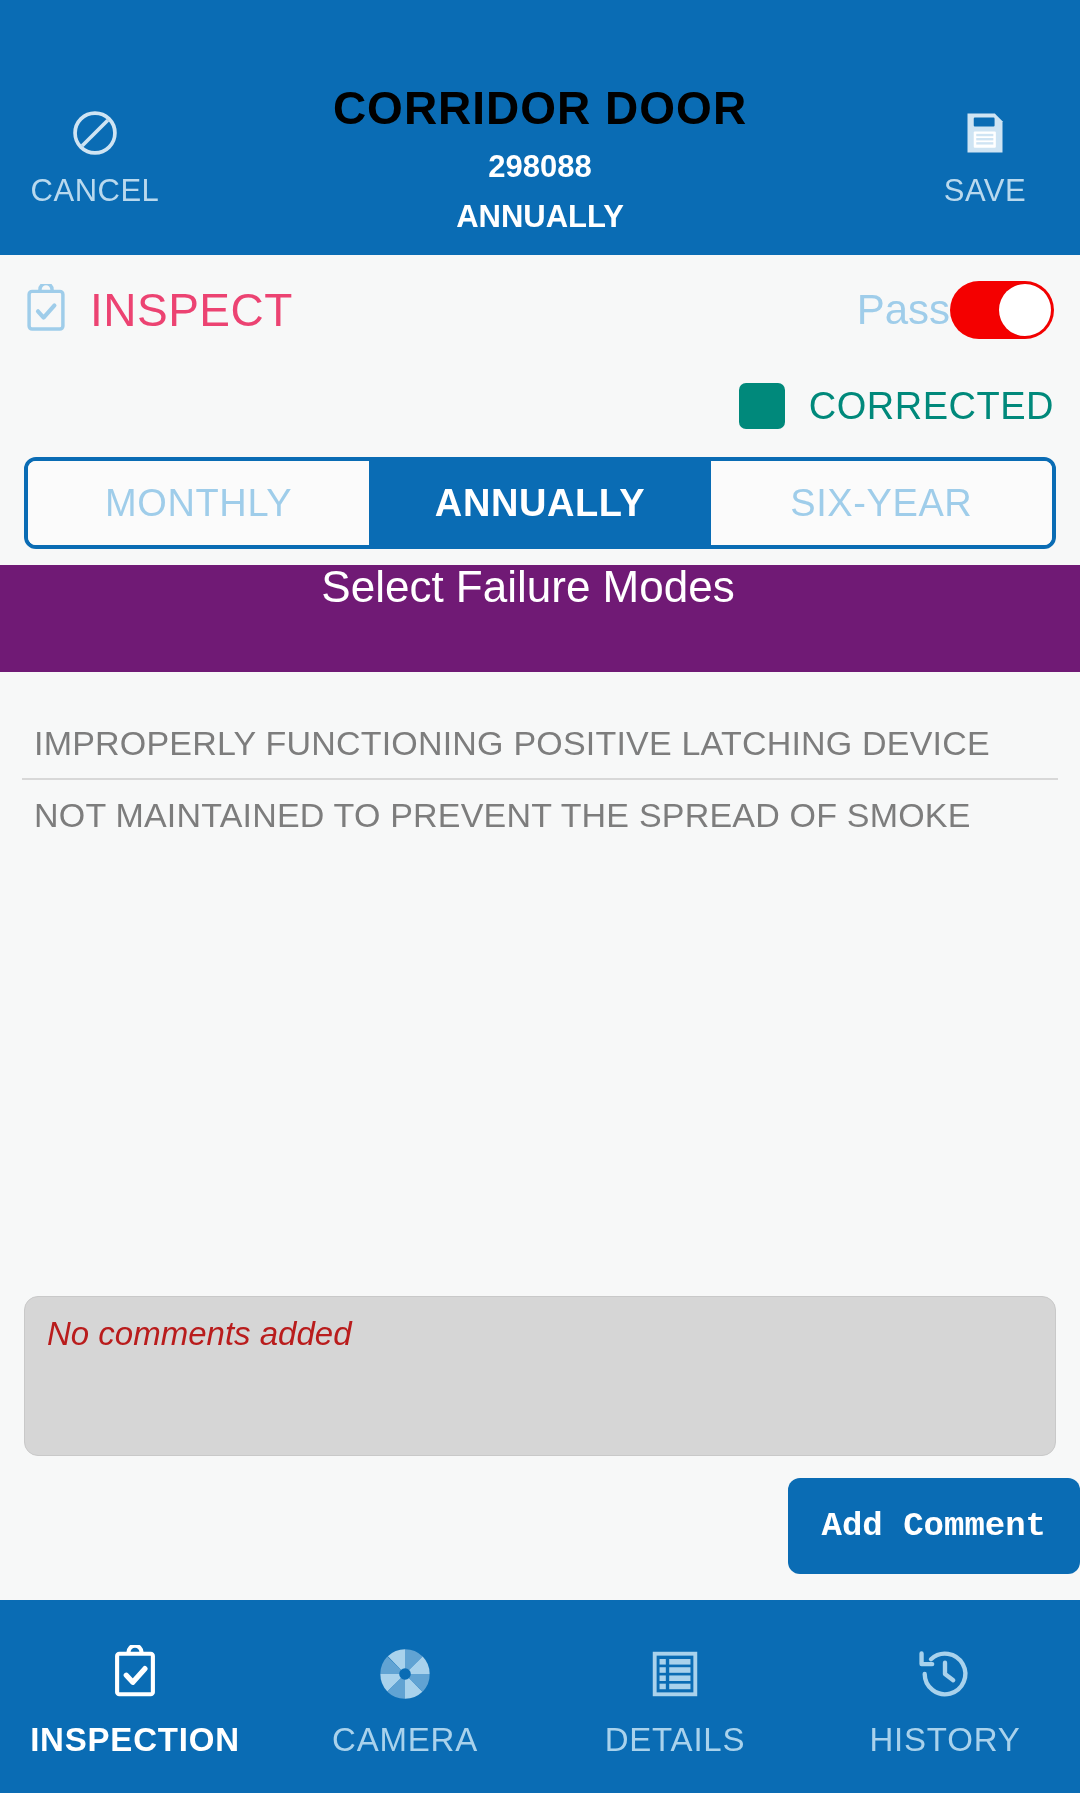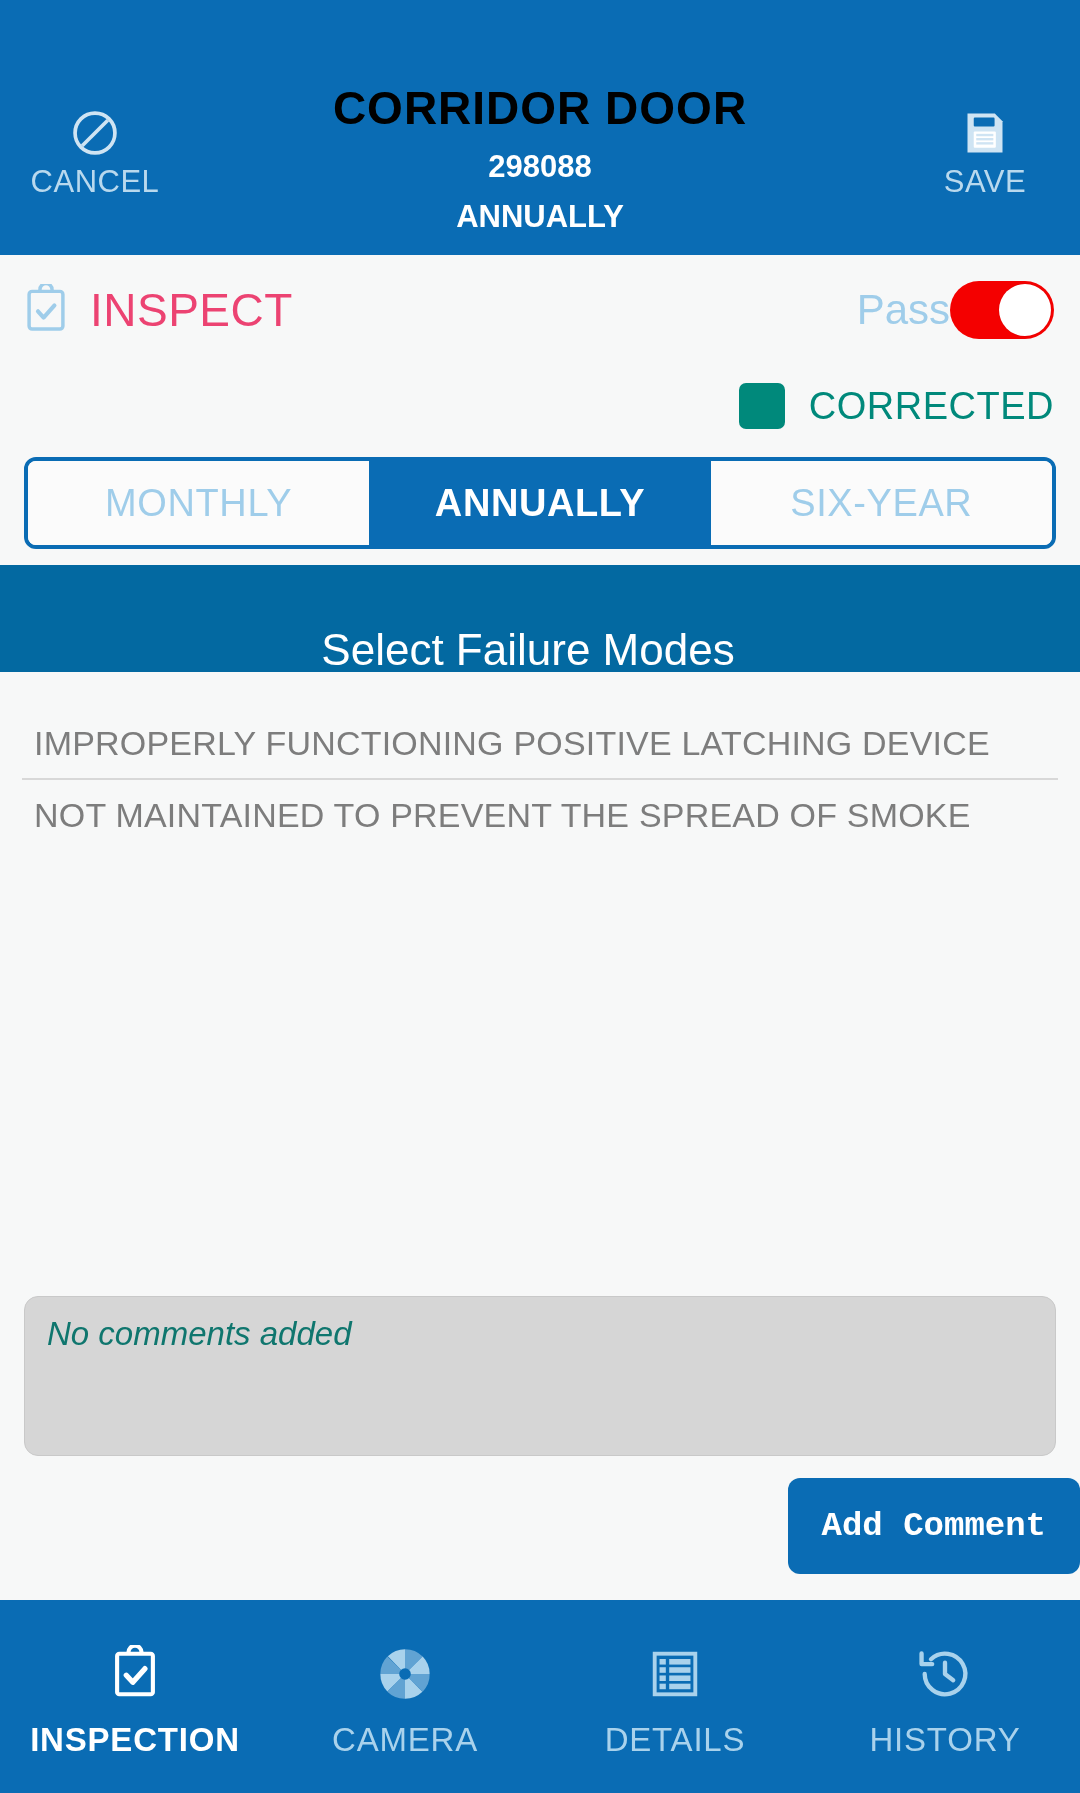--- a/index.html
+++ b/index.html
@@ -31,21 +31,21 @@
     align-items: flex-start;
     justify-content: space-between;
   }
 
   .appbar-action {
     width: 190px;
     padding-top: 106px;
     display: flex;
     flex-direction: column;
     align-items: center;
-    gap: 6px;
+    gap: 15px;
     cursor: pointer;
   }
 
   .appbar-action .icon-wrap {
     width: 54px;
     height: 54px;
     display: flex;
     align-items: center;
     justify-content: center;
   }
@@ -206,23 +206,23 @@
   .seg.active {
     background: #0A6CB4;
     color: #FFFFFF;
     font-weight: bold;
   }
 
   
   .fm-header {
     margin-top: 16px;
     height: 107px;
-    background: #0369a1;
-    display: flex;
-    align-items: flex-end;
+    background: #701a75;
+    display: flex;
+    align-items: flex-start;
     justify-content: center;
     flex: 0 0 auto;
   }
 
   .fm-header-text {
     font-size: 44px;
     color: #FFFFFF;
     line-height: 1;
     transform: translateX(-12px);
   }
@@ -260,21 +260,21 @@
   }
 
   .comment-box {
     height: 160px;
     background: #D6D6D6;
     border-radius: 14px;
     border: 1px solid #C9C9C9;
     padding: 18px 22px;
     font-size: 33px;
     font-style: italic;
-    color: #0f766e;
+    color: #b91c1c;
     cursor: text;
   }
 
   .comment-actions {
     display: flex;
     justify-content: flex-end;
     padding-top: 22px;
     padding-bottom: 26px;
     margin-right: -24px;
   }

